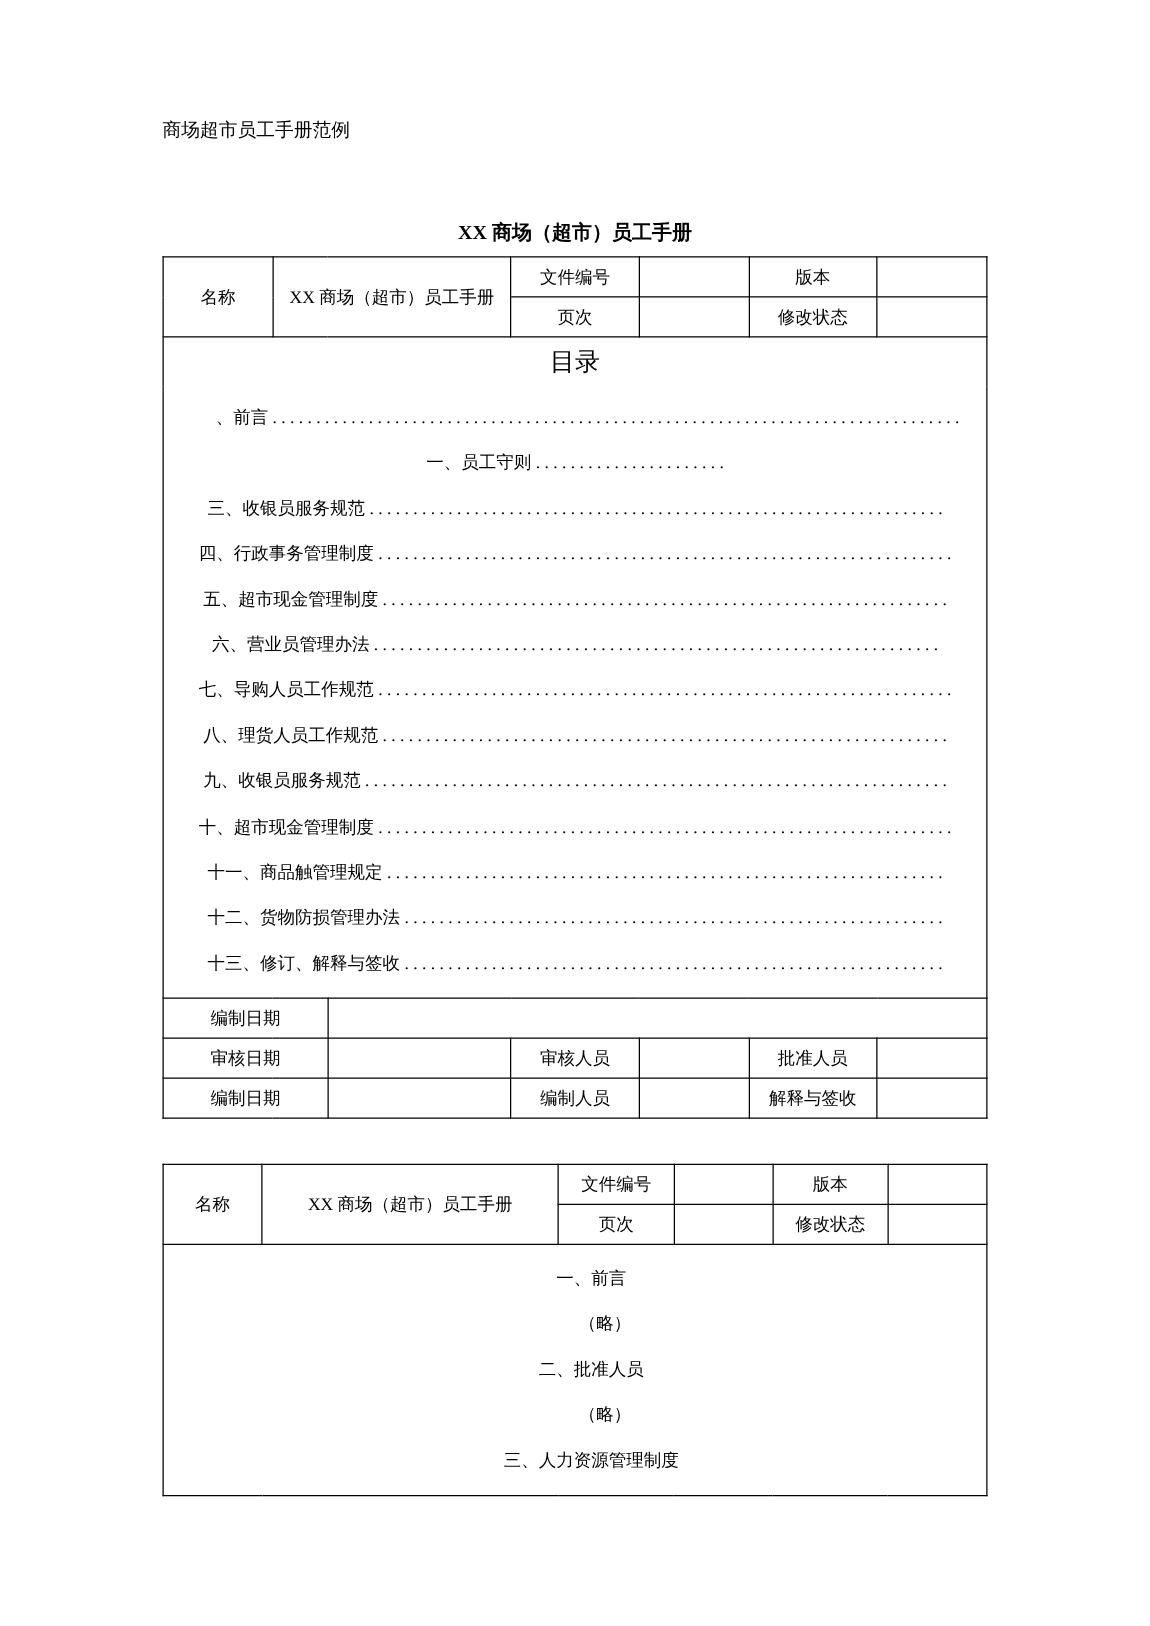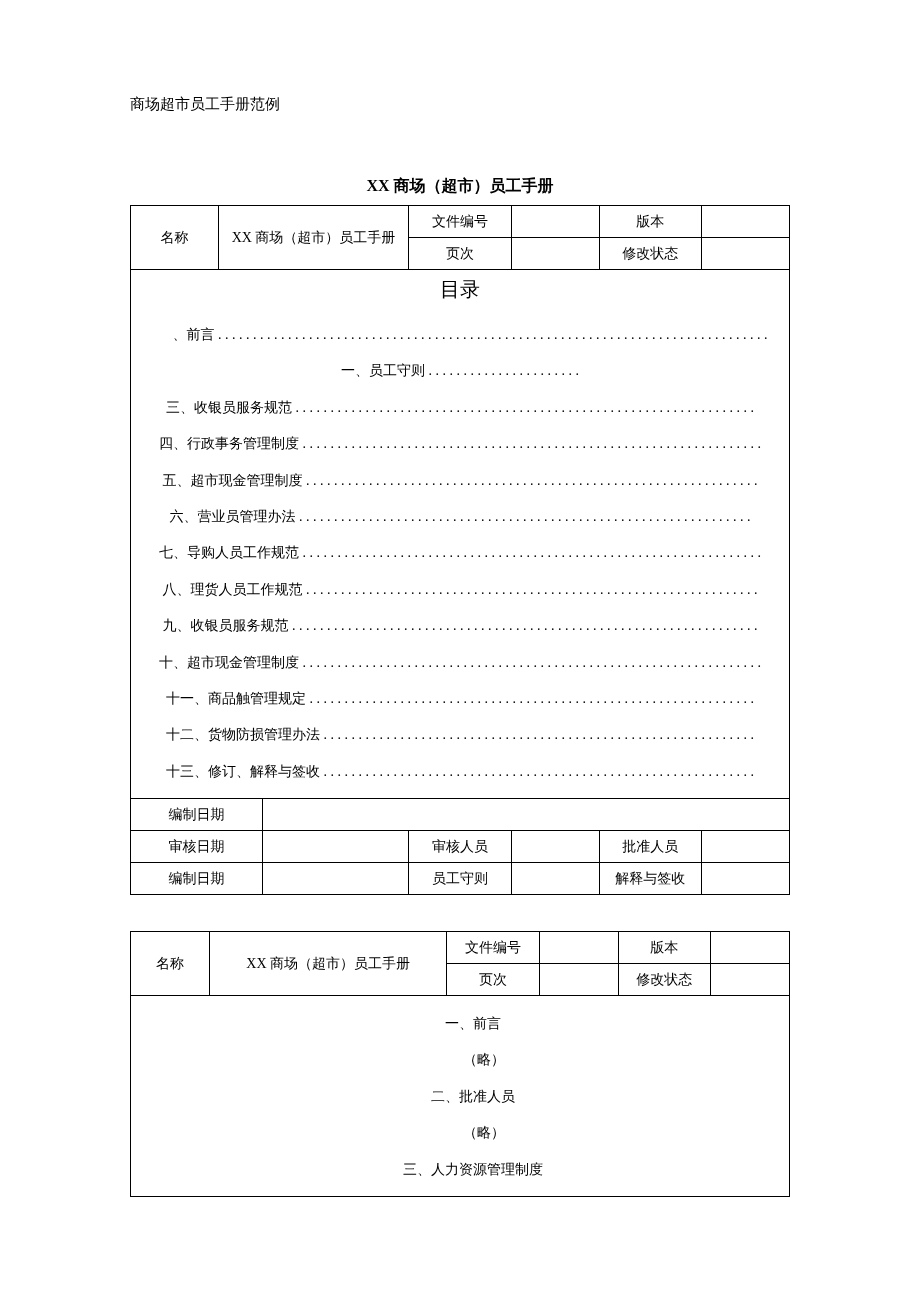--- a/index.html
+++ b/index.html
@@ -110,21 +110,21 @@
     <td colspan="2">审核日期</td>
     <td style="width:20%"></td>
     <td>审核人员</td>
     <td colspan="1"></td>
     <td>批准人员</td>
     <td></td>
   </tr>
   <tr class="footer-row">
     <td colspan="2">编制日期</td>
     <td></td>
-    <td>员工守则</td>
+    <td>编制人员</td>
     <td></td>
     <td>解释与签收</td>
     <td></td>
   </tr>
 </tbody>
   </table>
 
 <div class="gap"></div>
 
 <table class="bordered">

